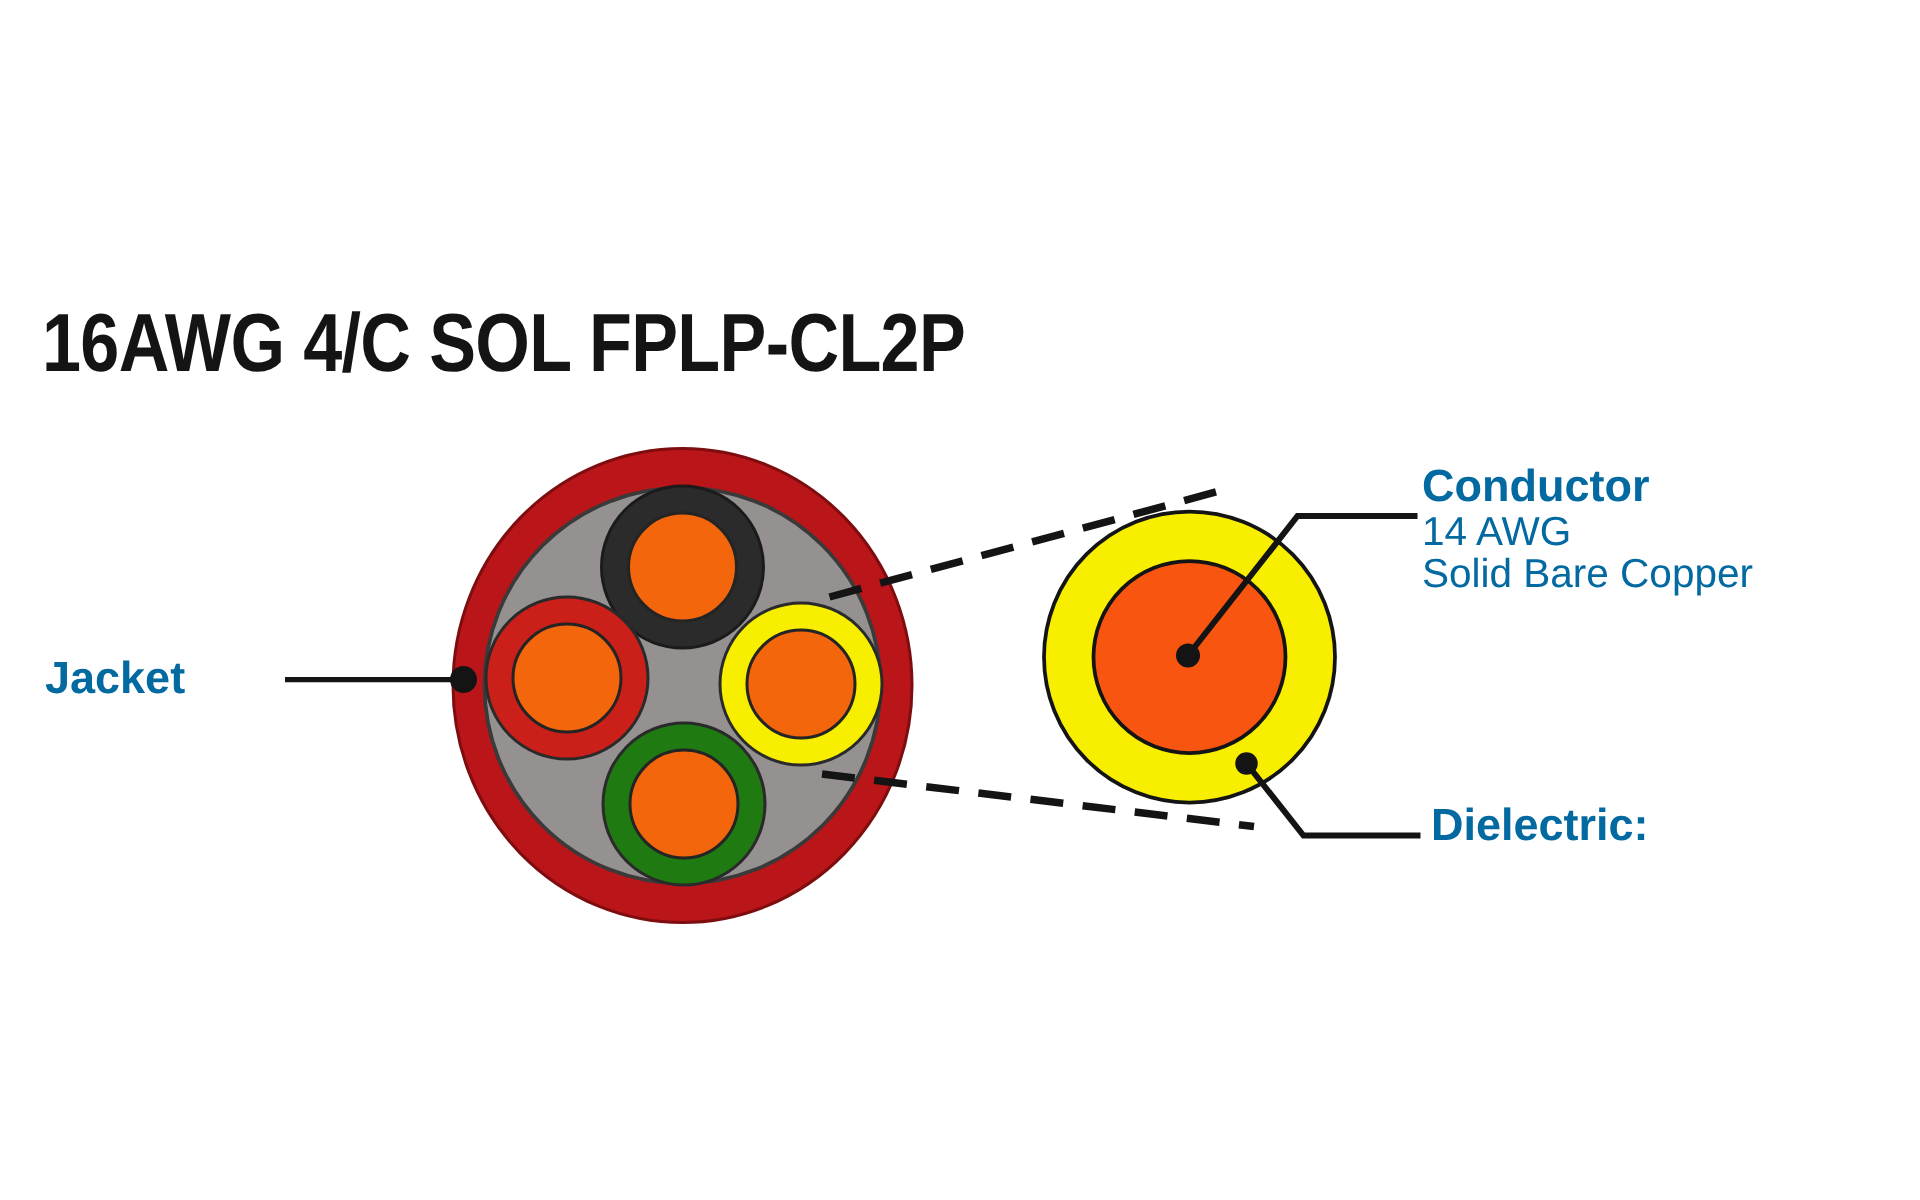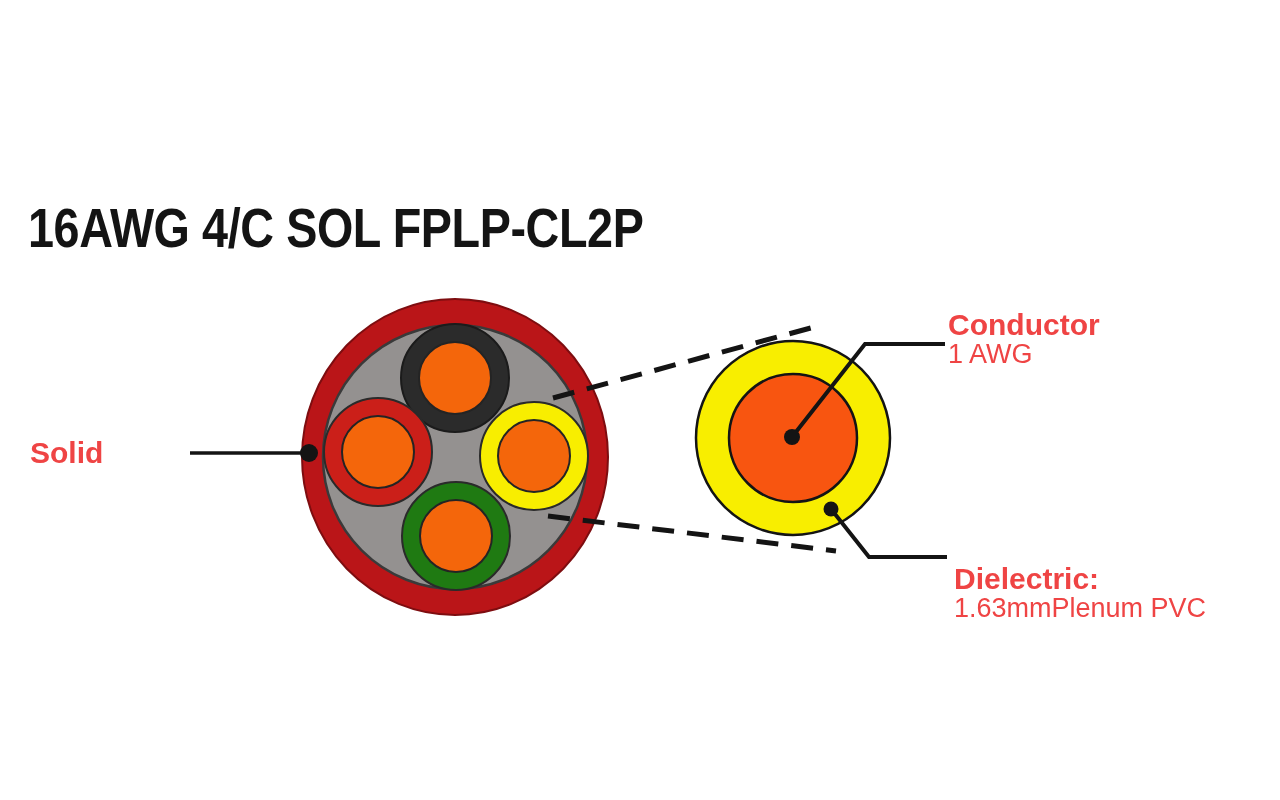--- a/index.html
+++ b/index.html
@@ -18,33 +18,33 @@
     position: absolute; left: 28px; top: 196px;
     font-size: 55px; font-weight: bold;
     letter-spacing: -0.5px;
     color: #141414;
     white-space: nowrap;
     transform: scaleX(0.85);
     transform-origin: left top;
   }
   .callout {
     position: absolute;
-    color: #ef4444;
+    color: #0369a1;
     font-size: 27px;
     line-height: 28px;
     white-space: nowrap;
   }
   .callout .heading {
     font-weight: bold;
     font-size: 30px;
     line-height: 31px;
   }
   .callout-jacket     { left: 30px;  top: 437px; }
   .callout-conductor  { left: 948px; top: 309px; }
-  .callout-dielectric { left: 954px; top: 535px; margin-top: 28px; }
+  .callout-dielectric { left: 954px; top: 535px; }
 </style>
 </head>
 <body>
 
 <svg class="stage" viewBox="0 0 1280 800" xmlns="http://www.w3.org/2000/svg">
 
   <rect x="0" y="0" width="1280" height="800" fill="#ffffff"></rect>
 
   <g>
     <ellipse cx="455" cy="457" rx="153" ry="158" stroke="#7e0d10" stroke-width="2" fill="#ba1518"></ellipse>
@@ -81,24 +81,24 @@
     <circle cx="792" cy="437" r="8" fill="#141414"></circle>
 
     <polyline points="831,509 869,557 947,557" fill="none" stroke-width="4" stroke="#141414"></polyline>
     <circle cx="831" cy="509" r="7.5" fill="#141414"></circle>
   </g>
 </svg>
 
 <div class="page-title">16AWG 4/C SOL FPLP-CL2P</div>
 
 <div class="callout callout-jacket">
-  <div class="heading">Solid</div>
+  <div class="heading">Jacket</div>
 </div>
 
 <div class="callout callout-conductor">
   <div class="heading">Conductor</div>
-  <div>1 AWG</div>
+  <div>14 AWG</div>
+  <div>Solid Bare Copper</div>
 </div>
 
 <div class="callout callout-dielectric">
   <div class="heading">Dielectric:</div>
-  <div>1.63mmPlenum PVC</div>
 </div>
 
 </body></html>

